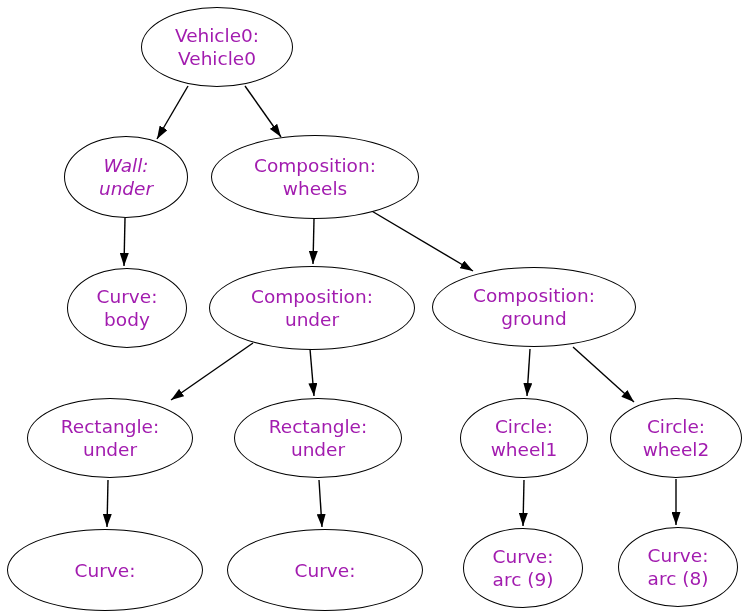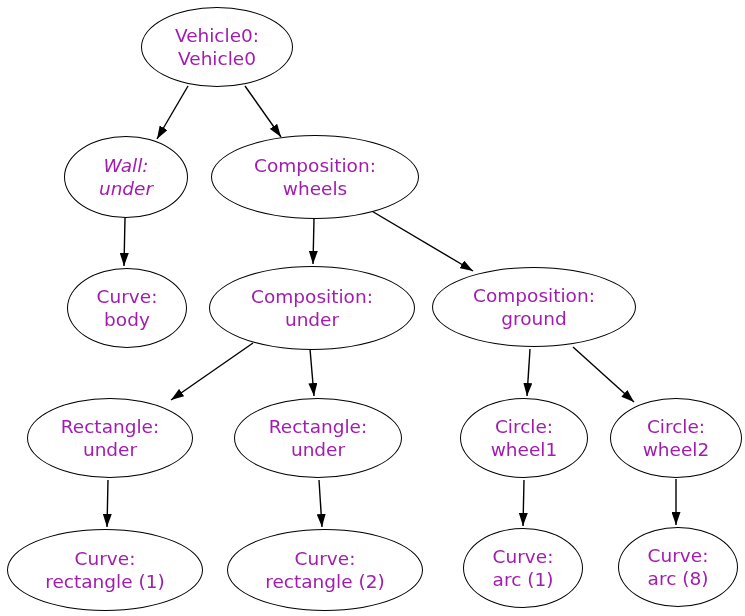--- a/index.html
+++ b/index.html
@@ -113,31 +113,29 @@
     <span>wheel1</span>
   </div>
 
   <div class="node" style="left:610px; top:398px; width:132px; height:80px;">
     <span>Circle:</span>
     <span>wheel2</span>
   </div>
 
   <div class="node" style="left:7px; top:529px; width:196px; height:82px;">
     <span>Curve:</span>
-    <span>rectangle (1)</span>
   </div>
 
   <div class="node" style="left:227px; top:529px; width:196px; height:82px;">
     <span>Curve:</span>
-    <span>rectangle (2)</span>
   </div>
 
   <div class="node" style="left:463px; top:528px; width:120px; height:80px;">
     <span>Curve:</span>
-    <span>arc (1)</span>
+    <span>arc (9)</span>
   </div>
 
   <div class="node" style="left:618px; top:527px; width:120px; height:80px;">
     <span>Curve:</span>
     <span>arc (8)</span>
   </div>
 
 </div>
 
 </body></html>

